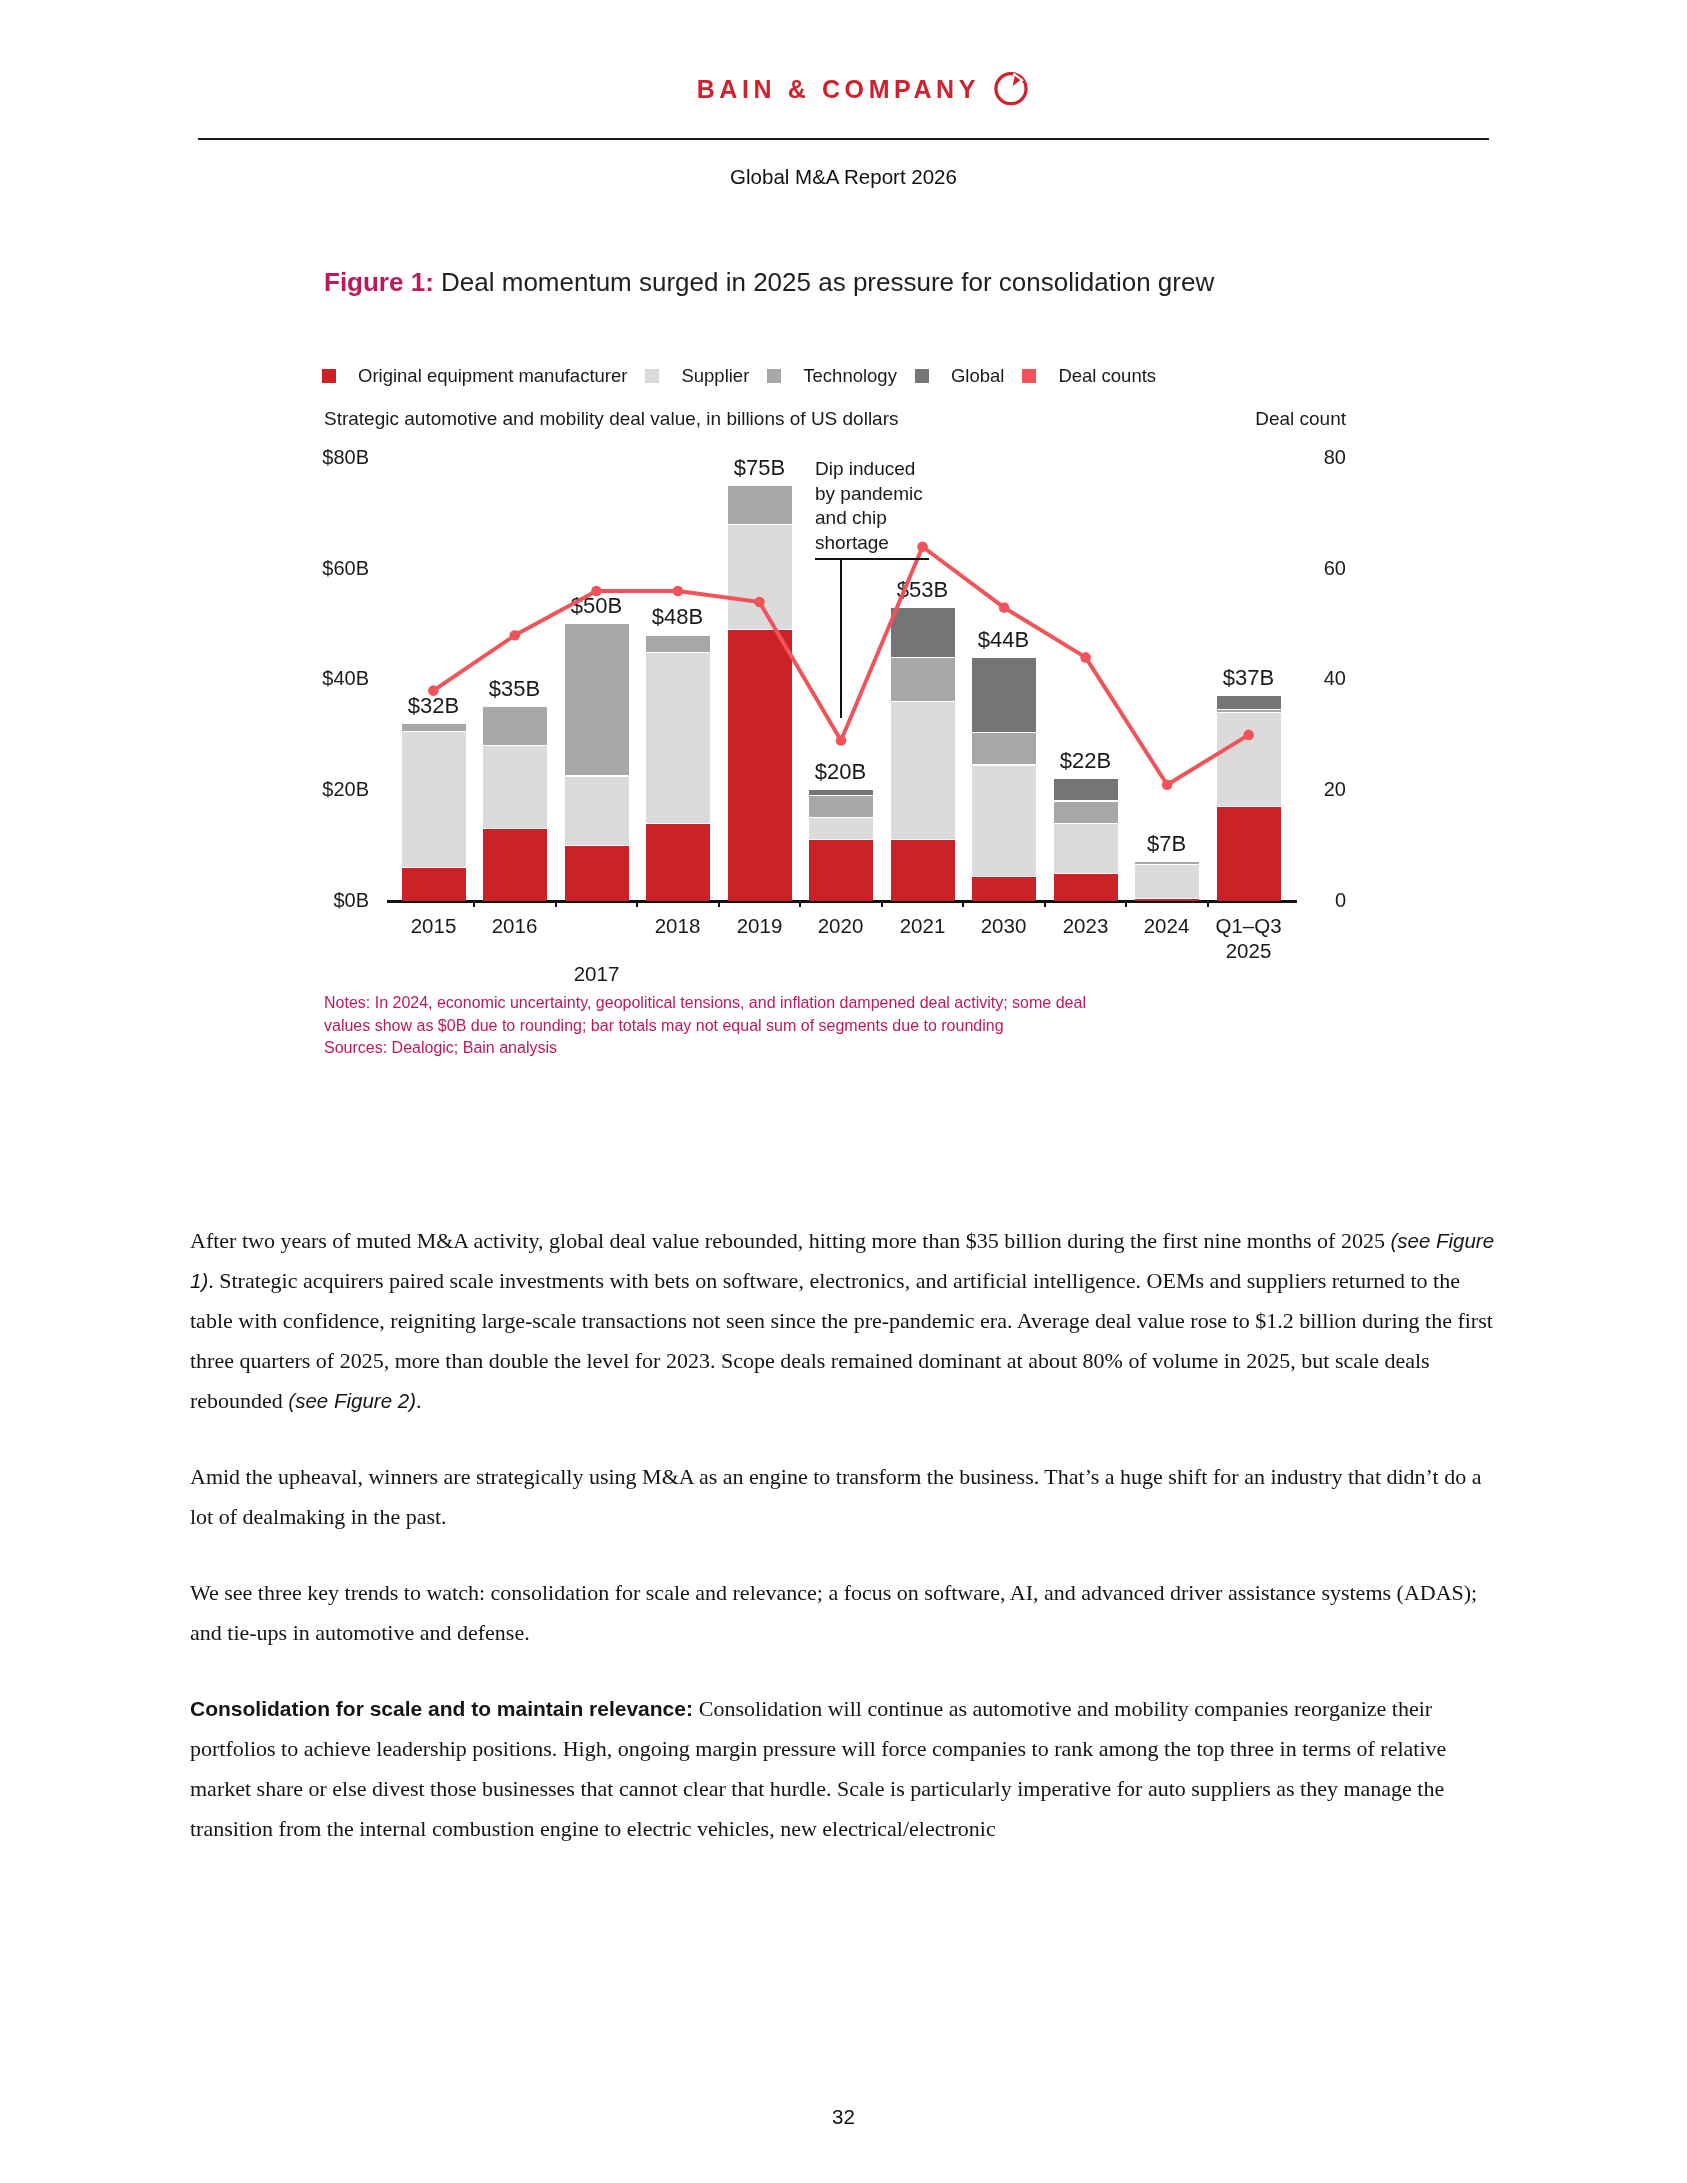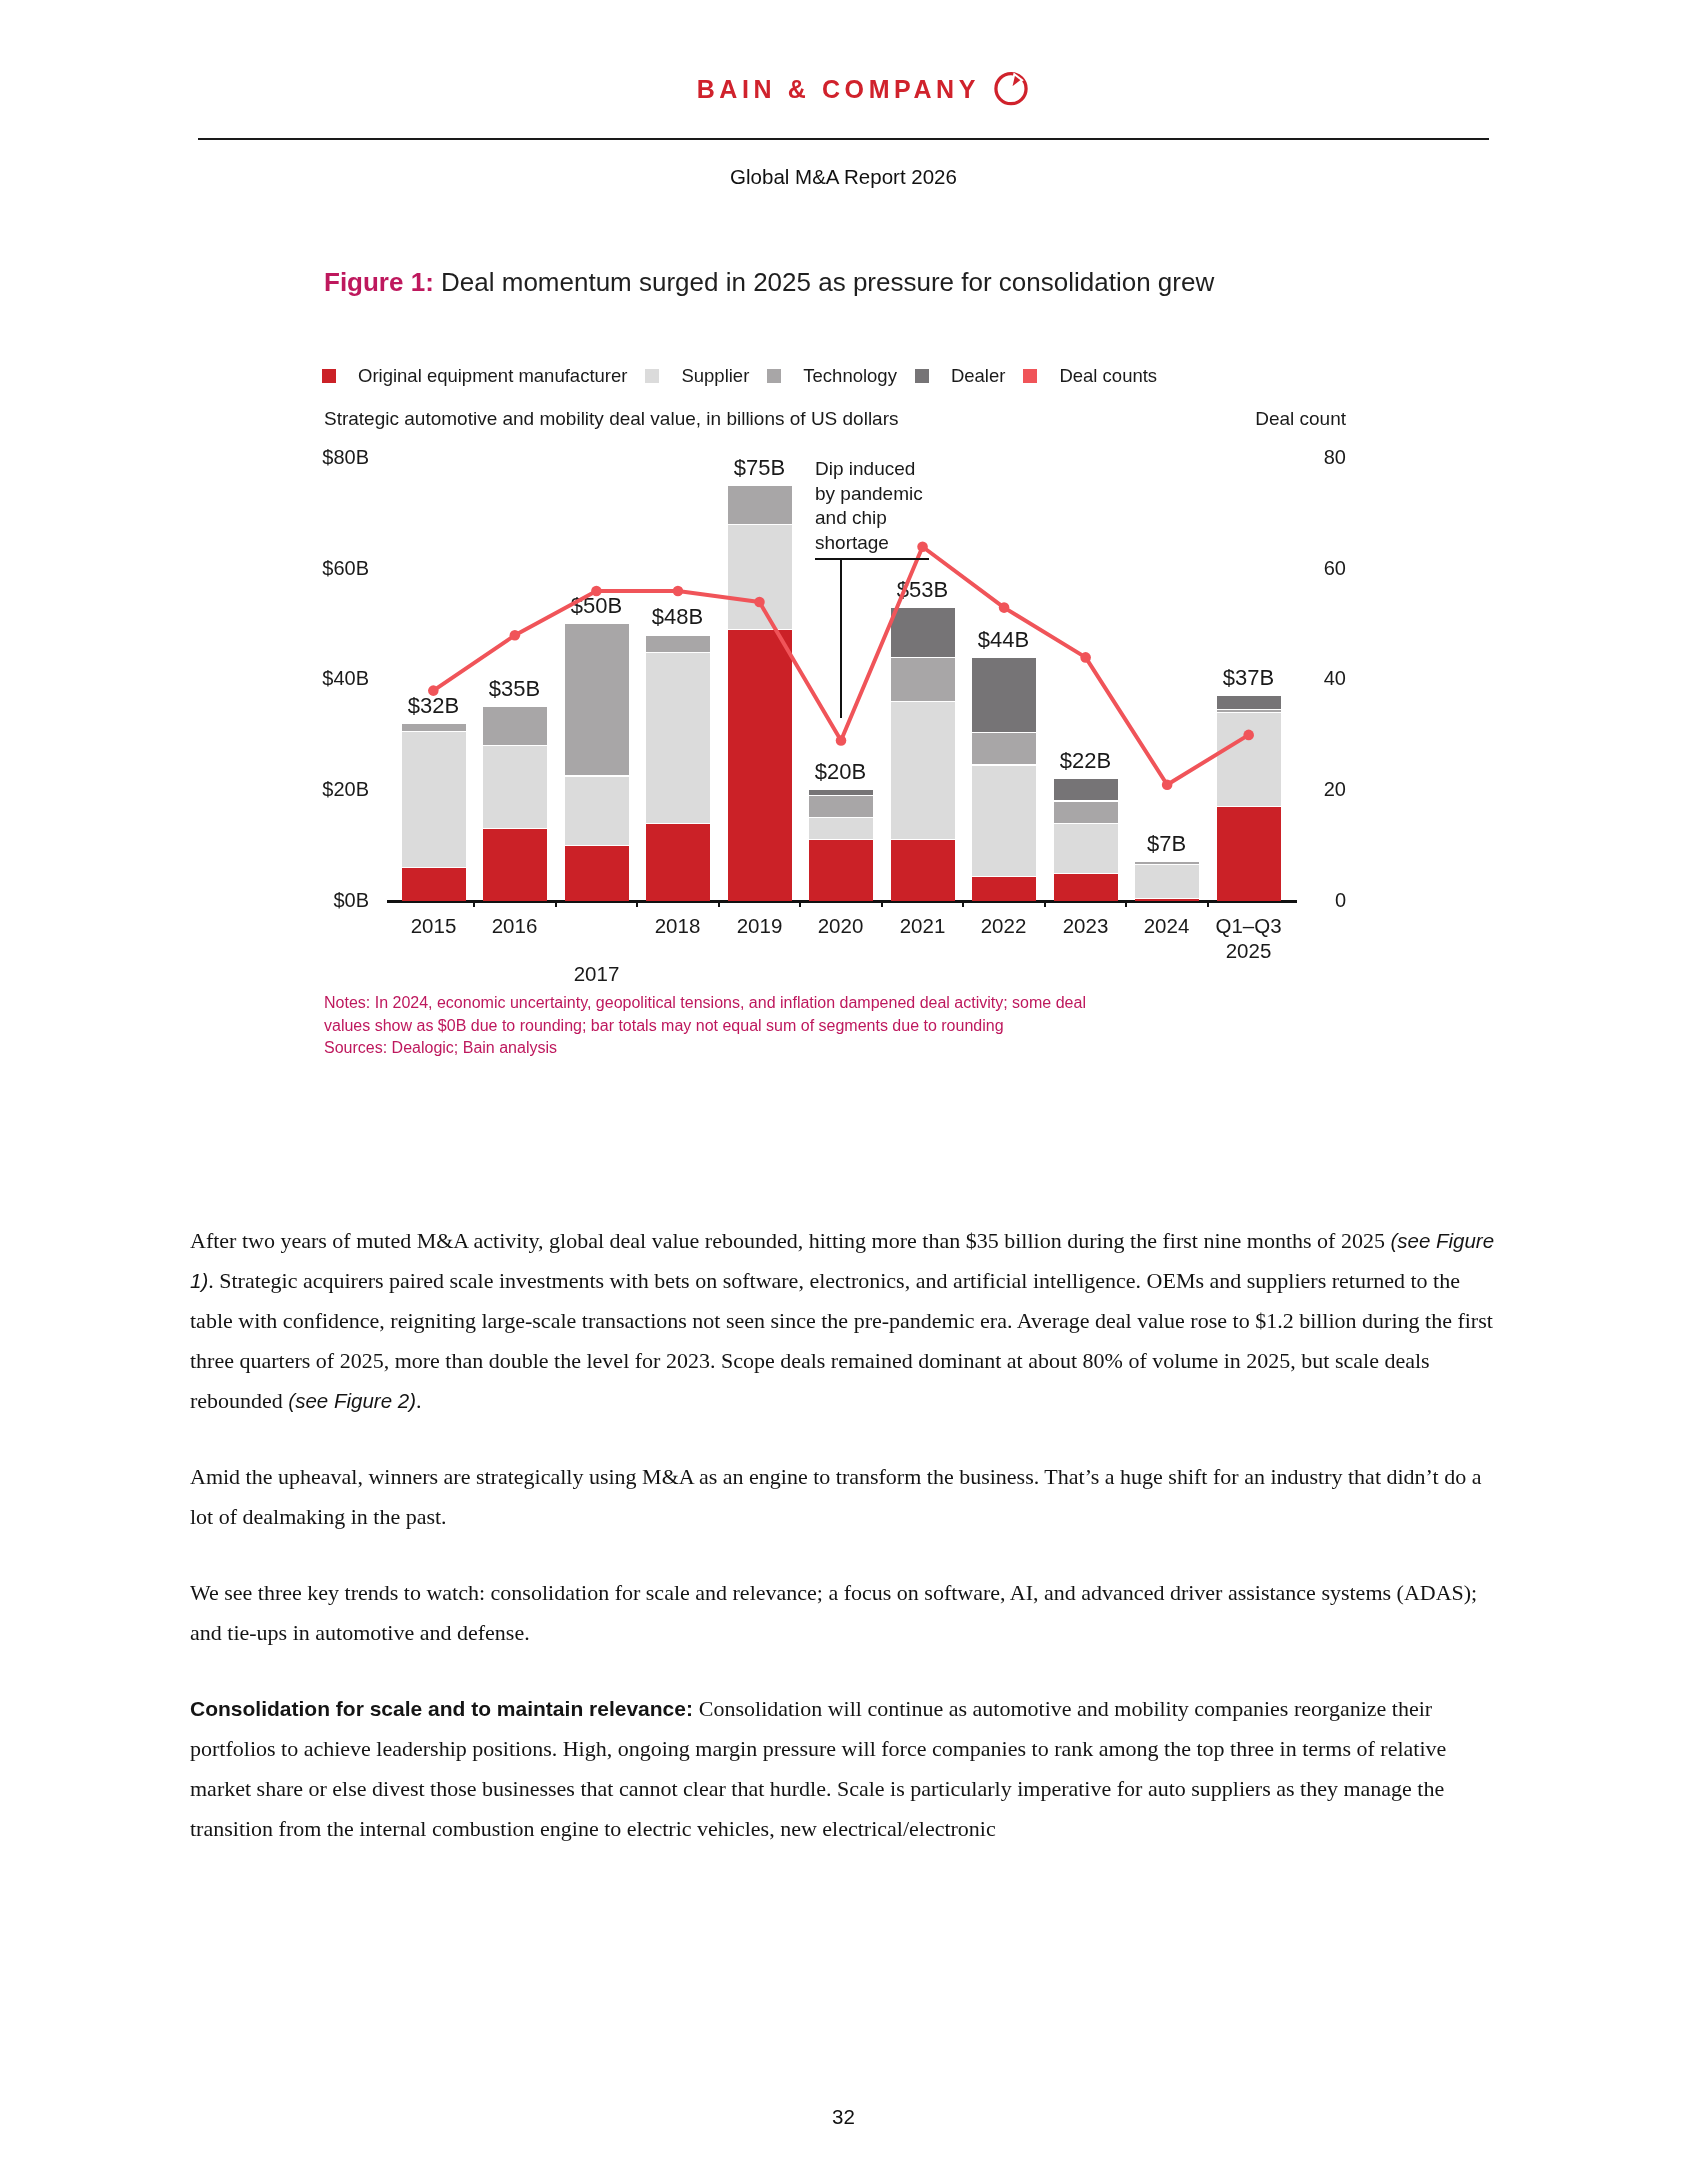--- a/index.html
+++ b/index.html
@@ -63,21 +63,21 @@
     <div class="legend-item">
       <span class="legend-swatch" style="background: rgb(219, 219, 219);"></span>
       <span class="legend-label">Supplier</span>
     </div>
     <div class="legend-item">
       <span class="legend-swatch" style="background: rgb(168, 166, 167);"></span>
       <span class="legend-label">Technology</span>
     </div>
     <div class="legend-item">
       <span class="legend-swatch" style="background: rgb(118, 116, 118);"></span>
-      <span class="legend-label">Dealer</span>
+      <span class="legend-label">Global</span>
     </div>
     <div class="legend-item">
       <span class="legend-swatch" style="background: rgb(240, 84, 89);"></span>
       <span class="legend-label">Deal counts</span>
     </div>
   </div>
 
 <div class="abs axis-title" style="left:324px;top:408px;">Strategic automotive and mobility deal value, in billions of US dollars</div>
 <div class="abs axis-title" style="left:1191px;top:408px;width:155px;text-align:right;">Deal count</div>
 
@@ -138,21 +138,21 @@
     <div class="seg" style="left: 891px; top: 702px; width: 64px; height: 138px; background: rgb(219, 219, 219); border-bottom: 1.3px solid rgb(255, 255, 255);"></div>
     <div class="seg" style="left: 891px; top: 658px; width: 64px; height: 44px; background: rgb(168, 166, 167); border-bottom: 1.3px solid rgb(255, 255, 255);"></div>
     <div class="seg" style="left: 891px; top: 608px; width: 64px; height: 50px; background: rgb(118, 116, 118); border-bottom: 1.3px solid rgb(255, 255, 255);"></div>
     <div class="btotal" style="left: 863px; top: 577px; width: 119px;">$53B</div>
     <div class="xtick" style="left: 863px; top: 913px; width: 119px;">2021</div>
     <div class="seg" style="left: 972px; top: 876px; width: 64px; height: 25px; background: rgb(203, 33, 39);"></div>
     <div class="seg" style="left: 972px; top: 766px; width: 64px; height: 111px; background: rgb(219, 219, 219); border-bottom: 1.3px solid rgb(255, 255, 255);"></div>
     <div class="seg" style="left: 972px; top: 732px; width: 64px; height: 33px; background: rgb(168, 166, 167); border-bottom: 1.3px solid rgb(255, 255, 255);"></div>
     <div class="seg" style="left: 972px; top: 658px; width: 64px; height: 75px; background: rgb(118, 116, 118); border-bottom: 1.3px solid rgb(255, 255, 255);"></div>
     <div class="btotal" style="left: 944px; top: 627px; width: 119px;">$44B</div>
-    <div class="xtick" style="left: 944px; top: 913px; width: 119px;">2022</div>
+    <div class="xtick" style="left: 944px; top: 913px; width: 119px;">2030</div>
     <div class="seg" style="left: 1054px; top: 873px; width: 64px; height: 28px; background: rgb(203, 33, 39);"></div>
     <div class="seg" style="left: 1054px; top: 824px; width: 64px; height: 50px; background: rgb(219, 219, 219); border-bottom: 1.3px solid rgb(255, 255, 255);"></div>
     <div class="seg" style="left: 1054px; top: 802px; width: 64px; height: 22px; background: rgb(168, 166, 167); border-bottom: 1.3px solid rgb(255, 255, 255);"></div>
     <div class="seg" style="left: 1054px; top: 779px; width: 64px; height: 22px; background: rgb(118, 116, 118); border-bottom: 1.3px solid rgb(255, 255, 255);"></div>
     <div class="btotal" style="left: 1026px; top: 748px; width: 119px;">$22B</div>
     <div class="xtick" style="left: 1026px; top: 913px; width: 119px;">2023</div>
     <div class="seg" style="left: 1135px; top: 899px; width: 64px; height: 1.7px; background: rgb(203, 33, 39);"></div>
     <div class="seg" style="left: 1135px; top: 865px; width: 64px; height: 34px; background: rgb(219, 219, 219); border-bottom: 1.3px solid rgb(255, 255, 255);"></div>
     <div class="seg" style="left: 1135px; top: 862px; width: 64px; height: 2.8px; background: rgb(168, 166, 167); border-bottom: 1.3px solid rgb(255, 255, 255);"></div>
     <div class="btotal" style="left: 1107px; top: 831px; width: 119px;">$7B</div>

